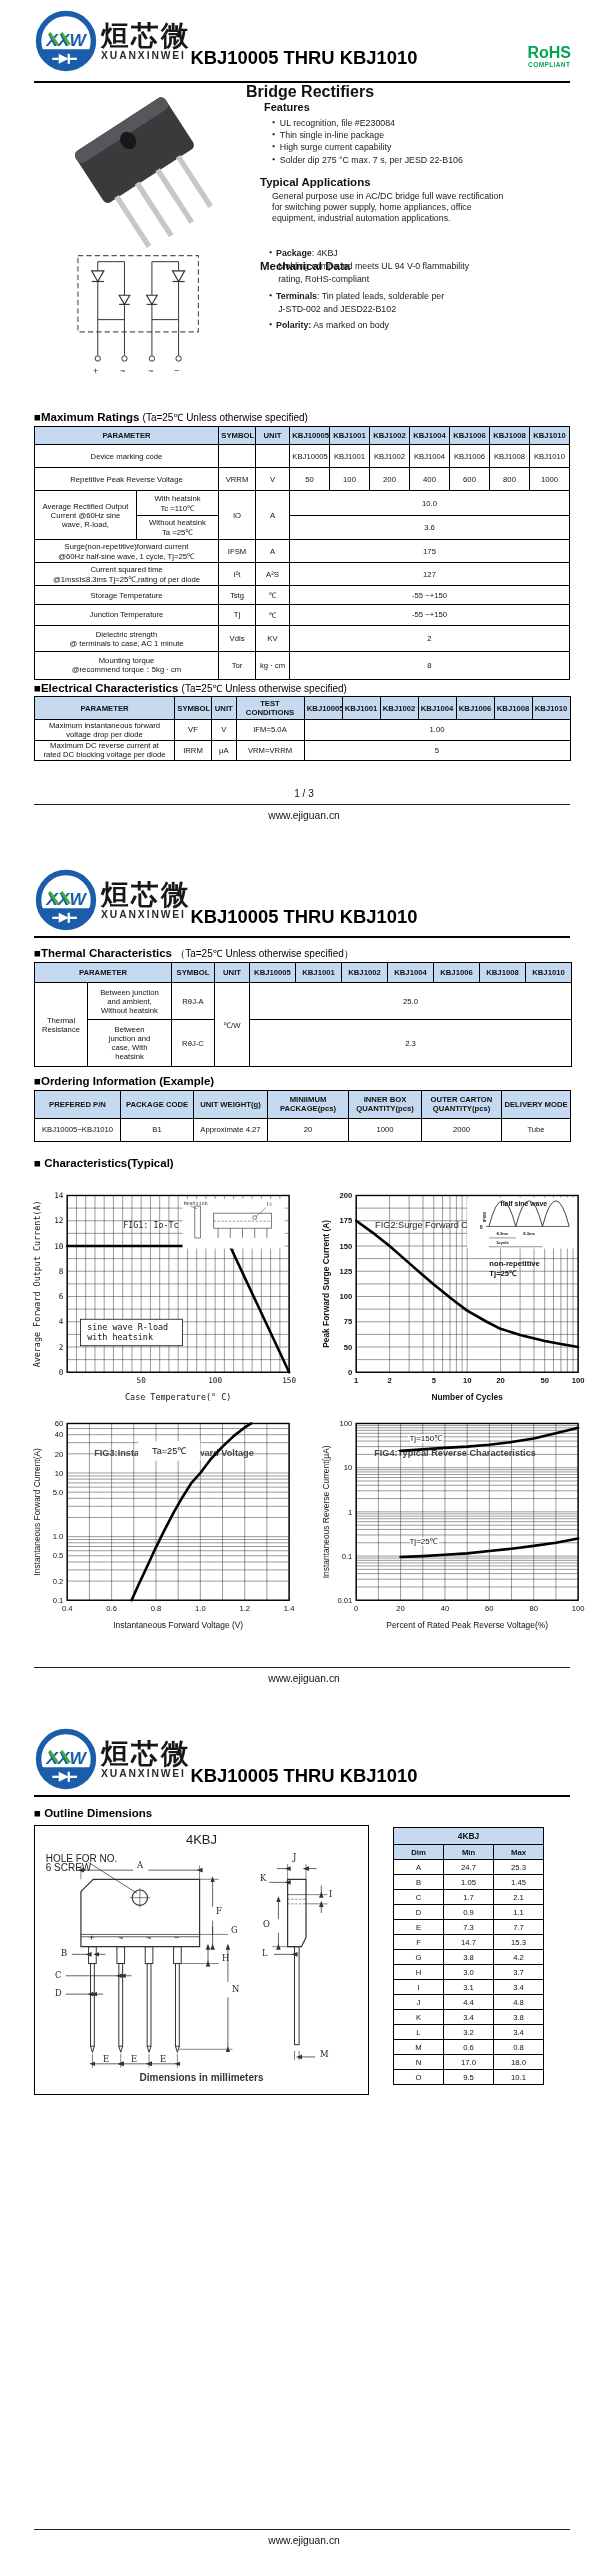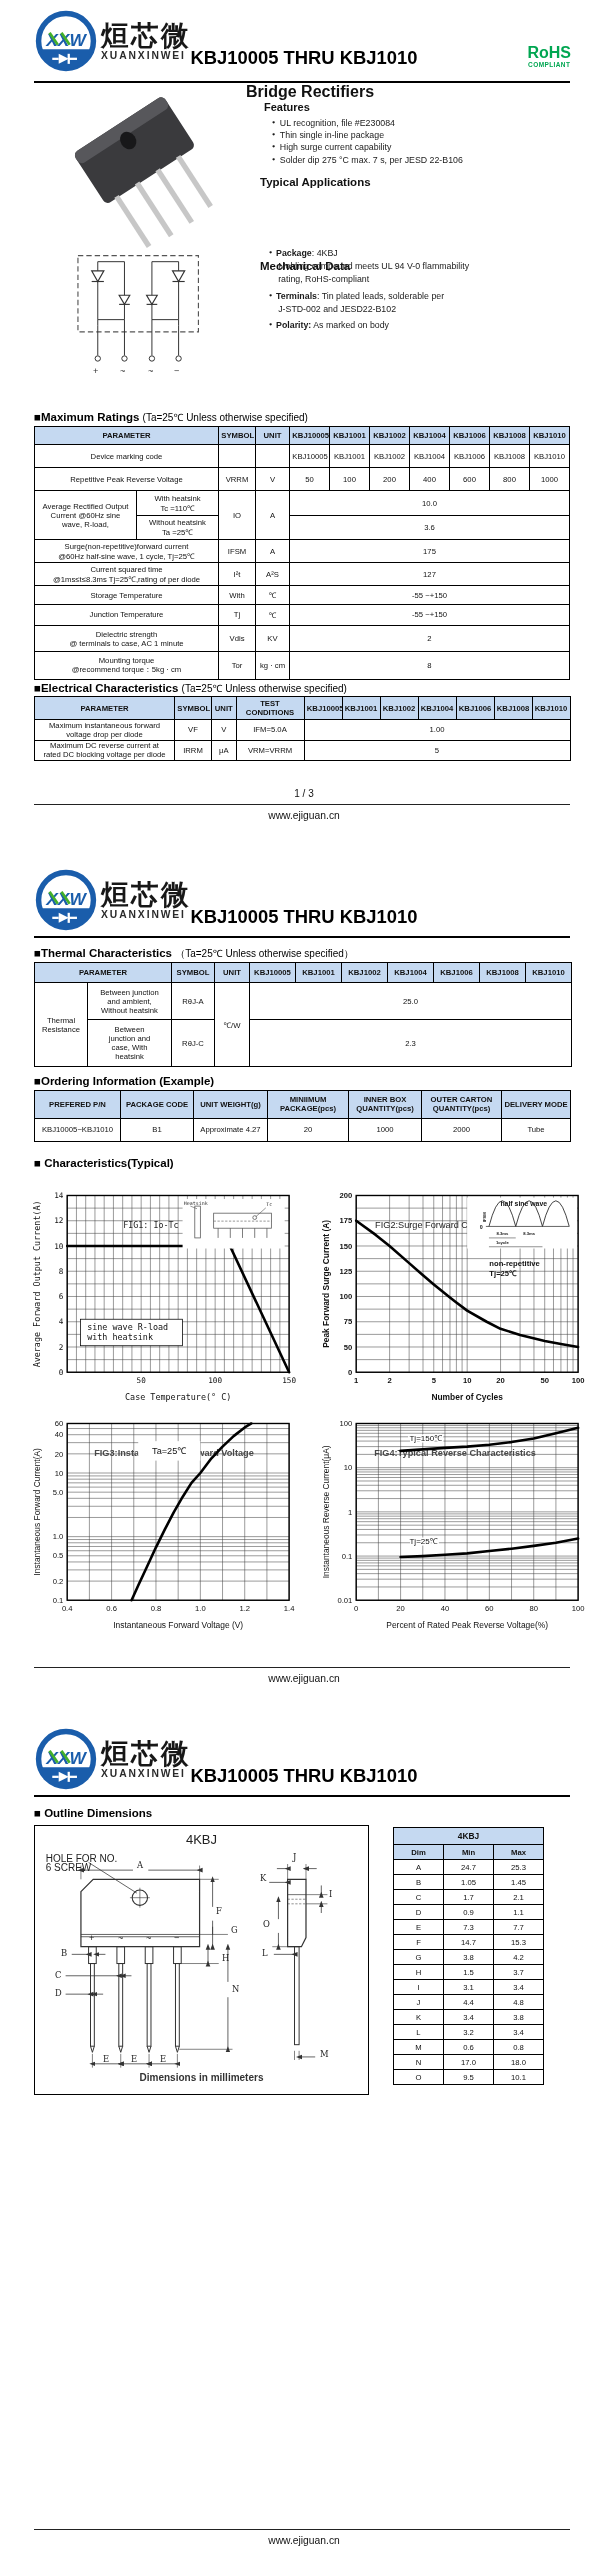--- a/index.html
+++ b/index.html
@@ -132,20 +132,23 @@
 
   <div class="h1" style="left:246px;top:83px;">Bridge Rectifiers</div>
   <div class="h2" style="left:264px;top:101px;">Features</div>
   <div class="feat-list" style="left:272px;top:116px;">
     <div class="feat">UL recognition, file #E230084</div>
     <div class="feat">Thin single in-line package</div>
     <div class="feat">High surge current capability</div>
     <div class="feat">Solder dip 275 °C max. 7 s, per JESD 22-B106</div>
   </div>
   <div class="h2" style="left:260px;top:176px;font-size:11.5px;">Typical Applications</div>
+  <div class="body-txt" style="left:272px;top:191px;width:306px;">General purpose use in AC/DC bridge full wave rectification
+for switching power supply, home appliances, office
+equipment, industrial automation applications.</div>
   <div class="h2" style="left:260px;top:231px;font-size:11.5px;margin-top:29px;">Mechanical Data</div>
   <div class="mech-item" style="left:269px;top:246px;width:306px;"><b>Package</b><span>: 4KBJ
 Molding compound meets UL 94 V-0 flammability
 rating, RoHS-compliant</span></div>
   <div class="mech-item" style="left:269px;top:289px;width:306px;"><b>Terminals</b><span>: Tin plated leads, solderable per
 J-STD-002 and JESD22-B102</span></div>
   <div class="mech-item" style="left:269px;top:318px;width:306px;"><b>Polarity:</b><span> As marked on body</span></div>
 
   <div class="sec" style="left:34px;top:410px;">
     <span>■Maximum Ratings</span> <span class="cond">(Ta=25℃ Unless otherwise specified)</span>
@@ -225,21 +228,21 @@
     </tr>
     <tr style="height:23px">
       <td class="param" colspan="2">Current squared time
 @1ms≤t≤8.3ms Tj=25℃,rating of per diode</td>
           <td>I²t</td>
           <td>A²S</td>
           <td colspan="7">127</td>
     </tr>
     <tr style="height:18.4px">
       <td class="param" colspan="2">Storage Temperature</td>
-          <td>With</td>
+          <td>Tstg</td>
           <td>℃</td>
           <td colspan="7">-55 ~+150</td>
     </tr>
     <tr style="height:21.4px">
       <td class="param" colspan="2">Junction Temperature</td>
           <td>Tj</td>
           <td>℃</td>
           <td colspan="7">-55 ~+150</td>
     </tr>
     <tr style="height:26px">
@@ -908,21 +911,21 @@
           <td>14.7</td>
           <td>15.3</td>
         </tr>
         <tr style="height: 15px;">
           <td>G</td>
           <td>3.8</td>
           <td>4.2</td>
         </tr>
         <tr style="height: 15px;">
           <td>H</td>
-          <td>1.5</td>
+          <td>3.0</td>
           <td>3.7</td>
         </tr>
         <tr style="height: 15px;">
           <td>I</td>
           <td>3.1</td>
           <td>3.4</td>
         </tr>
         <tr style="height: 15px;">
           <td>J</td>
           <td>4.4</td>

